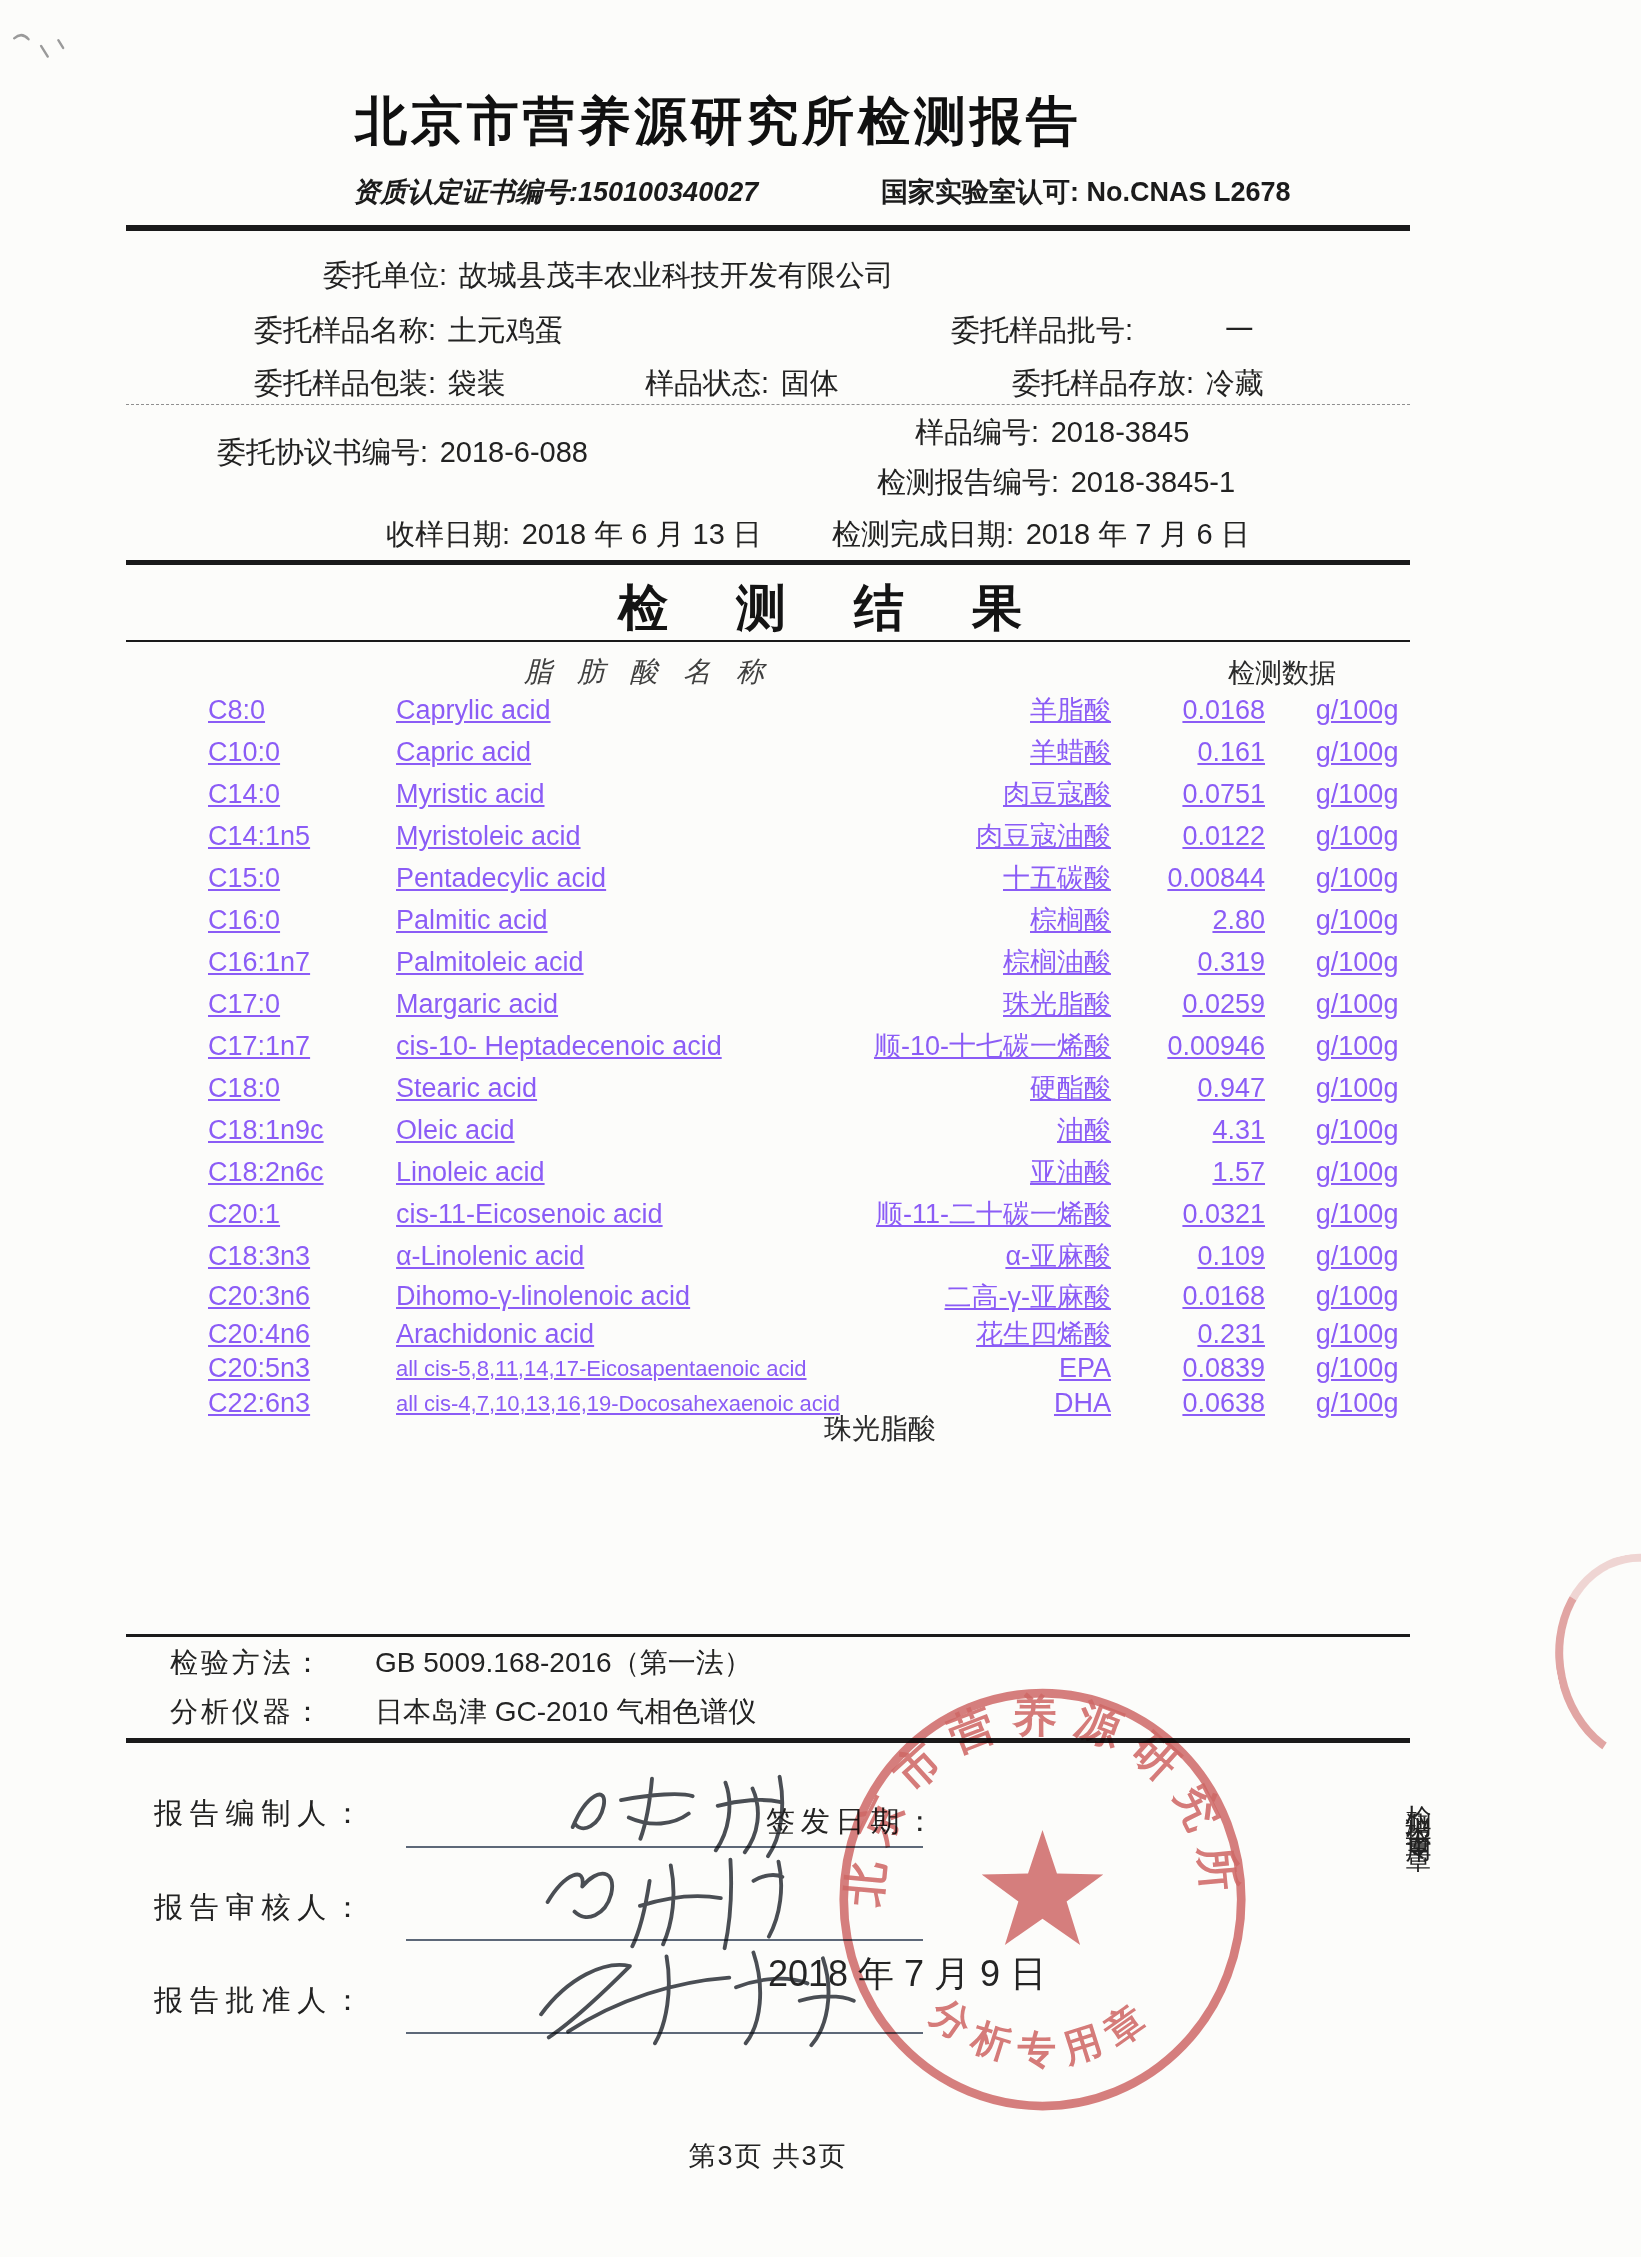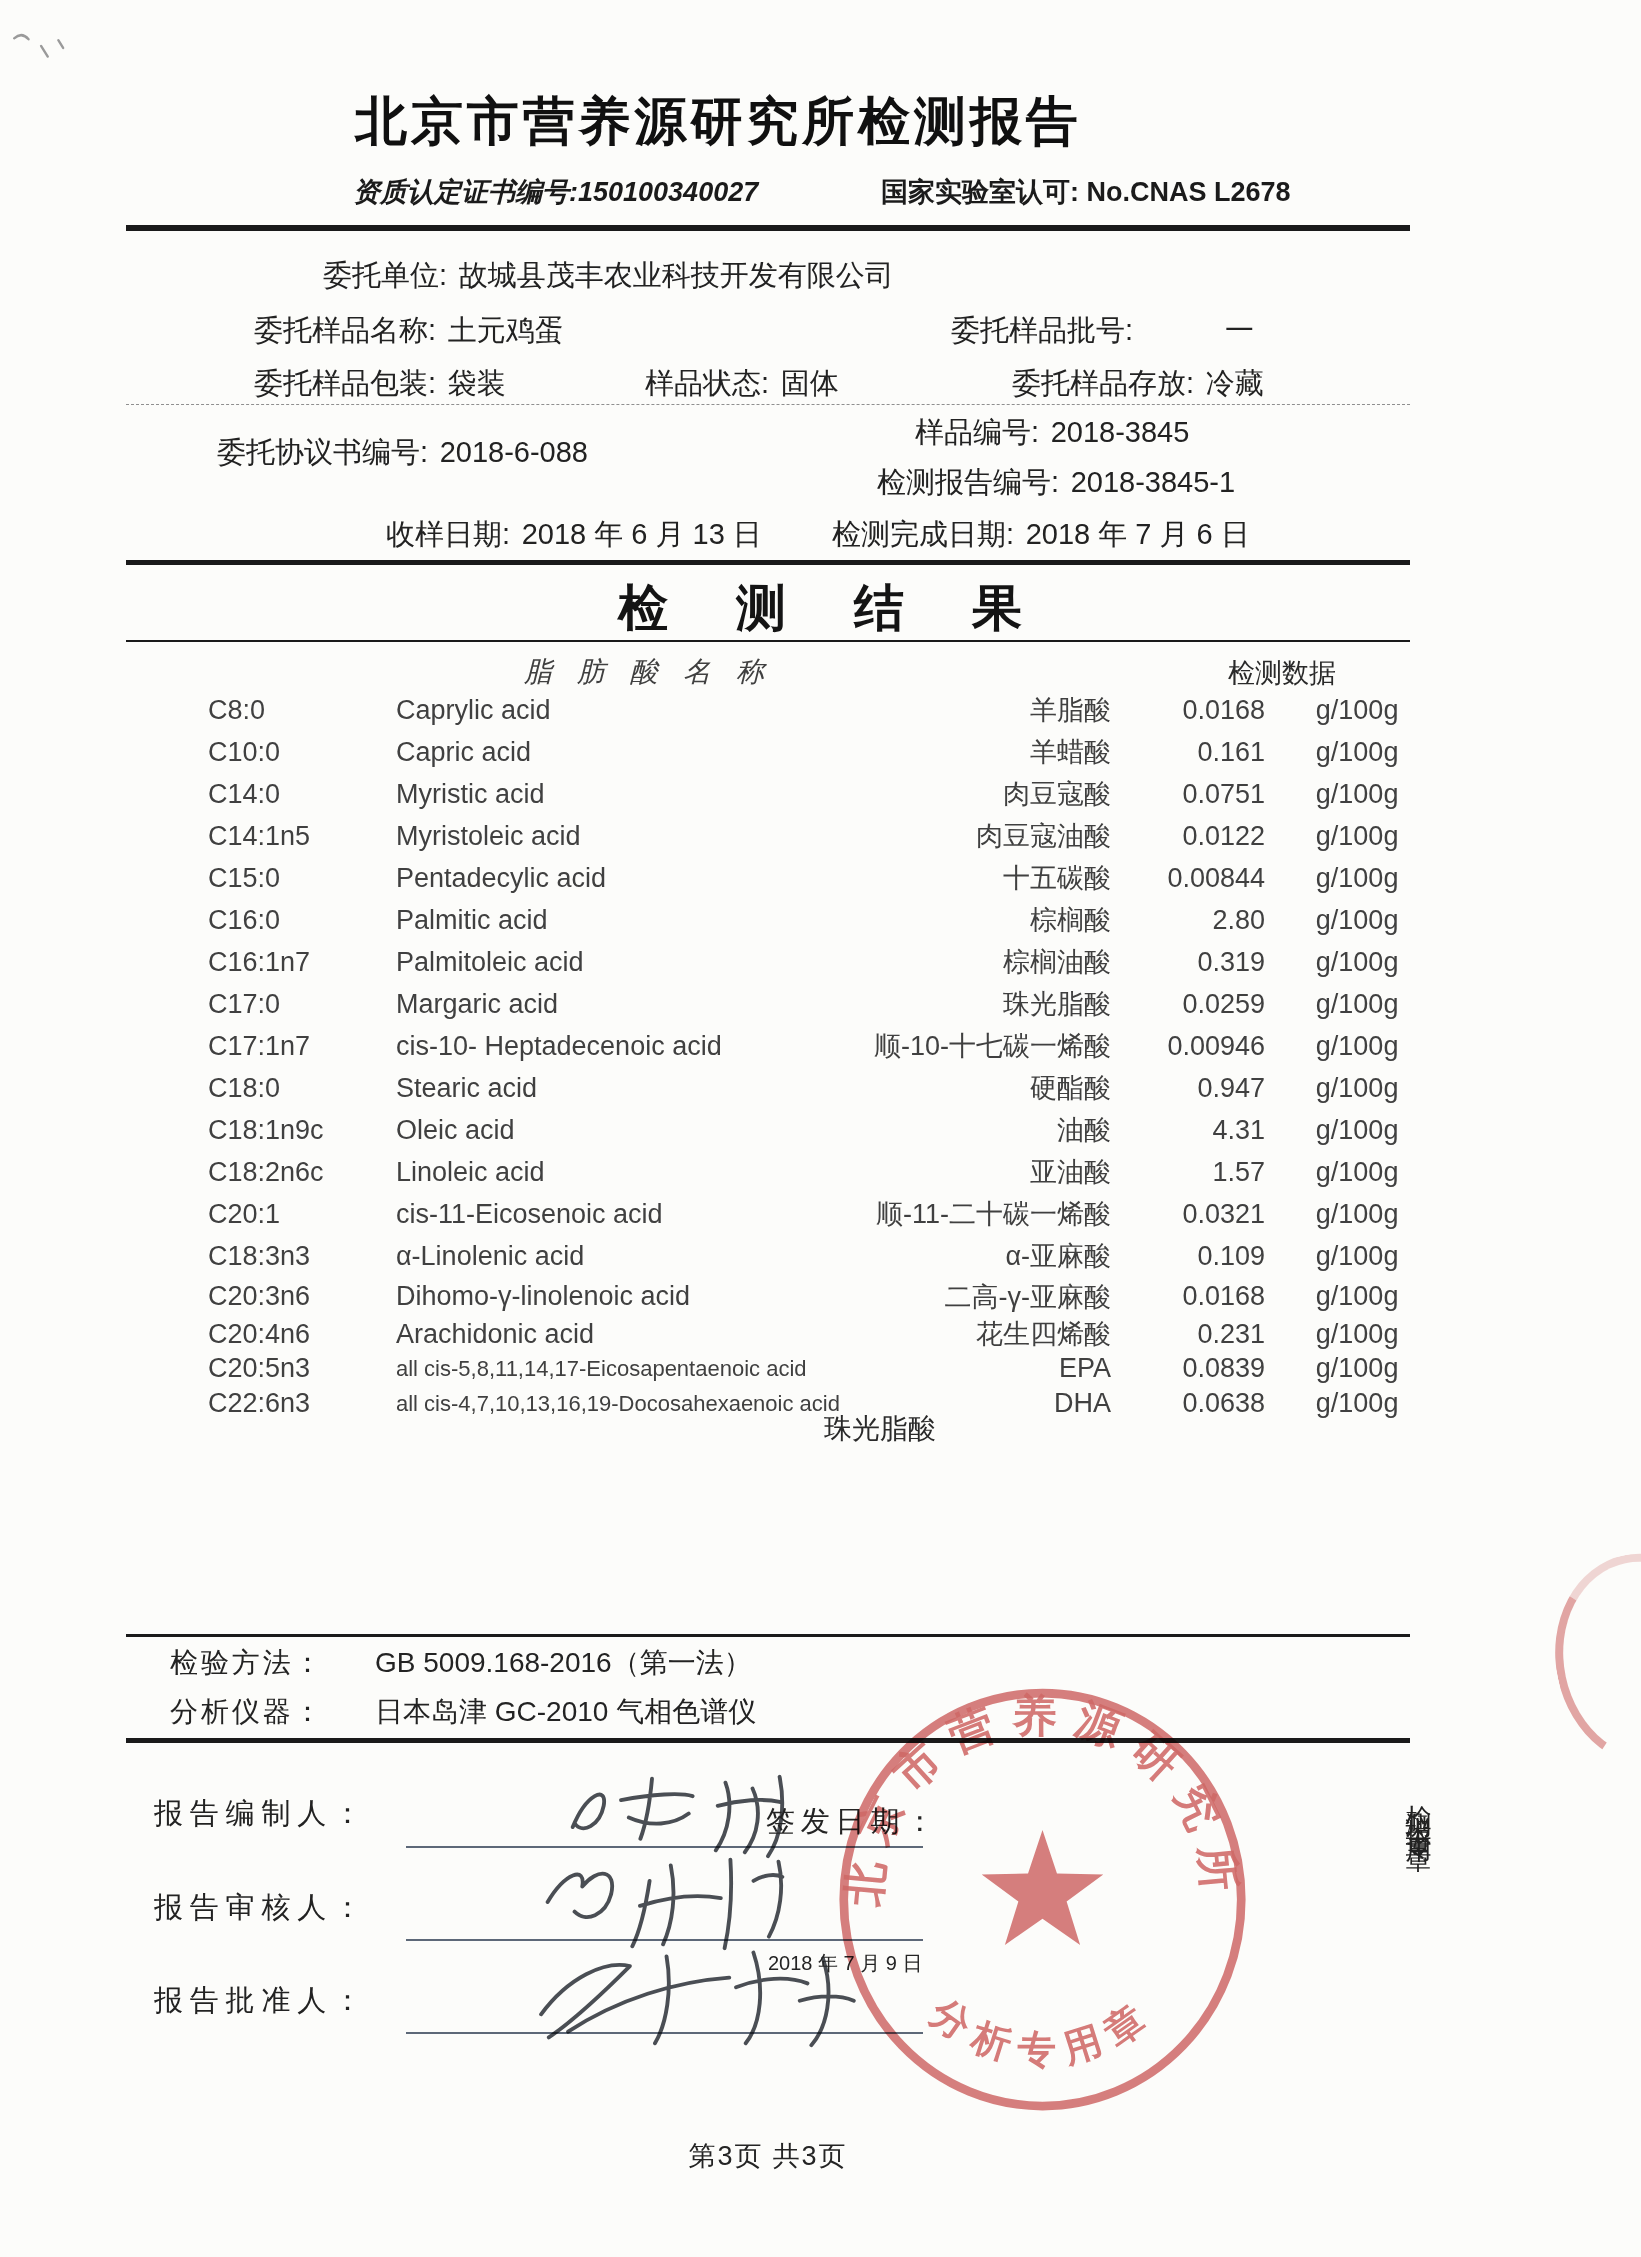--- a/index.html
+++ b/index.html
@@ -12,33 +12,33 @@
   .rule{position:absolute;background:#1a1a1a;}
   .dash{position:absolute;border-top:1.9px dashed #8f8f8f;height:0;}
   .inf{position:absolute;font-size:29px;white-space:nowrap;color:#222;}
   .inf .v{margin-left:11.6px;}
   .sec-title{position:absolute;left:618px;top:575px;font-size:50px;font-weight:bold;letter-spacing:68px;
              color:#141414;white-space:nowrap;}
   .th-name{position:absolute;left:524px;top:653px;font-size:28px;letter-spacing:25px;color:#404040;font-style:italic;}
   .th-data{position:absolute;left:1228px;top:655px;font-size:27px;color:#2a2a2a;}
   .table{position:absolute;left:126px;top:689px;width:1284px;}
   .trow{display:grid;grid-template-columns:188px 367px 1fr 154px 145px;align-items:center;
-        height:42px;padding-left:82px;box-sizing:border-box;font-size:27px;color:#404040;}
+        height:42px;padding-left:82px;box-sizing:border-box;font-size:27px;color:#8b5cf6;text-decoration:underline;}
   .t40{height:39px;} .t36{height:35px;}
   .c-cn{text-align:right;} .c-val{text-align:right;} .c-unit{text-align:right;padding-right:11.6px;}
   .small .c-en{font-size:22px;white-space:nowrap;}
   .blank-note{position:absolute;left:824px;top:1410px;font-size:28px;color:#2a2a2a;}
   .mrow{position:absolute;left:170px;font-size:28px;white-space:nowrap;color:#232323;}
   .mrow .ml{display:inline-block;width:205px;letter-spacing:2.9px;}
   .sig-label{position:absolute;left:154px;font-size:29px;letter-spacing:6.8px;color:#222;white-space:nowrap;}
   .sig-line{position:absolute;left:406px;width:517px;height:1.9px;background:#5d6878;}
   .sig{position:absolute;mix-blend-mode:multiply;}
   .sig path{stroke:#3c4046;stroke-width:4;fill:none;stroke-linecap:round;stroke-linejoin:round;opacity:.92;}
   .issue-label{position:absolute;left:734px;top:1802px;font-size:29px;letter-spacing:5.8px;white-space:nowrap;margin-left:32px;}
-  .issue-date{position:absolute;left:768px;top:1950px;font-size:20px;white-space:nowrap;}
+  .issue-date{position:absolute;left:768px;top:1950px;font-size:36px;white-space:nowrap;}
   .stamp{position:absolute;left:801px;top:1641px;mix-blend-mode:multiply;opacity:.85;}
   .side-note{position:absolute;left:1402px;top:1784px;writing-mode:vertical-rl;font-size:26px;
              letter-spacing:6.8px;color:#222;}
   .crescent{position:absolute;left:1556px;top:1553px;width:164px;height:198px;border:8.7px solid transparent;
             border-left-color:rgba(198,78,76,.5);border-top-color:rgba(198,78,76,.22);border-radius:50%;
             transform:rotate(-12deg);}
   .corner-marks{position:absolute;left:7.7px;top:21px;}
 </style>
 </head>
 <body>

